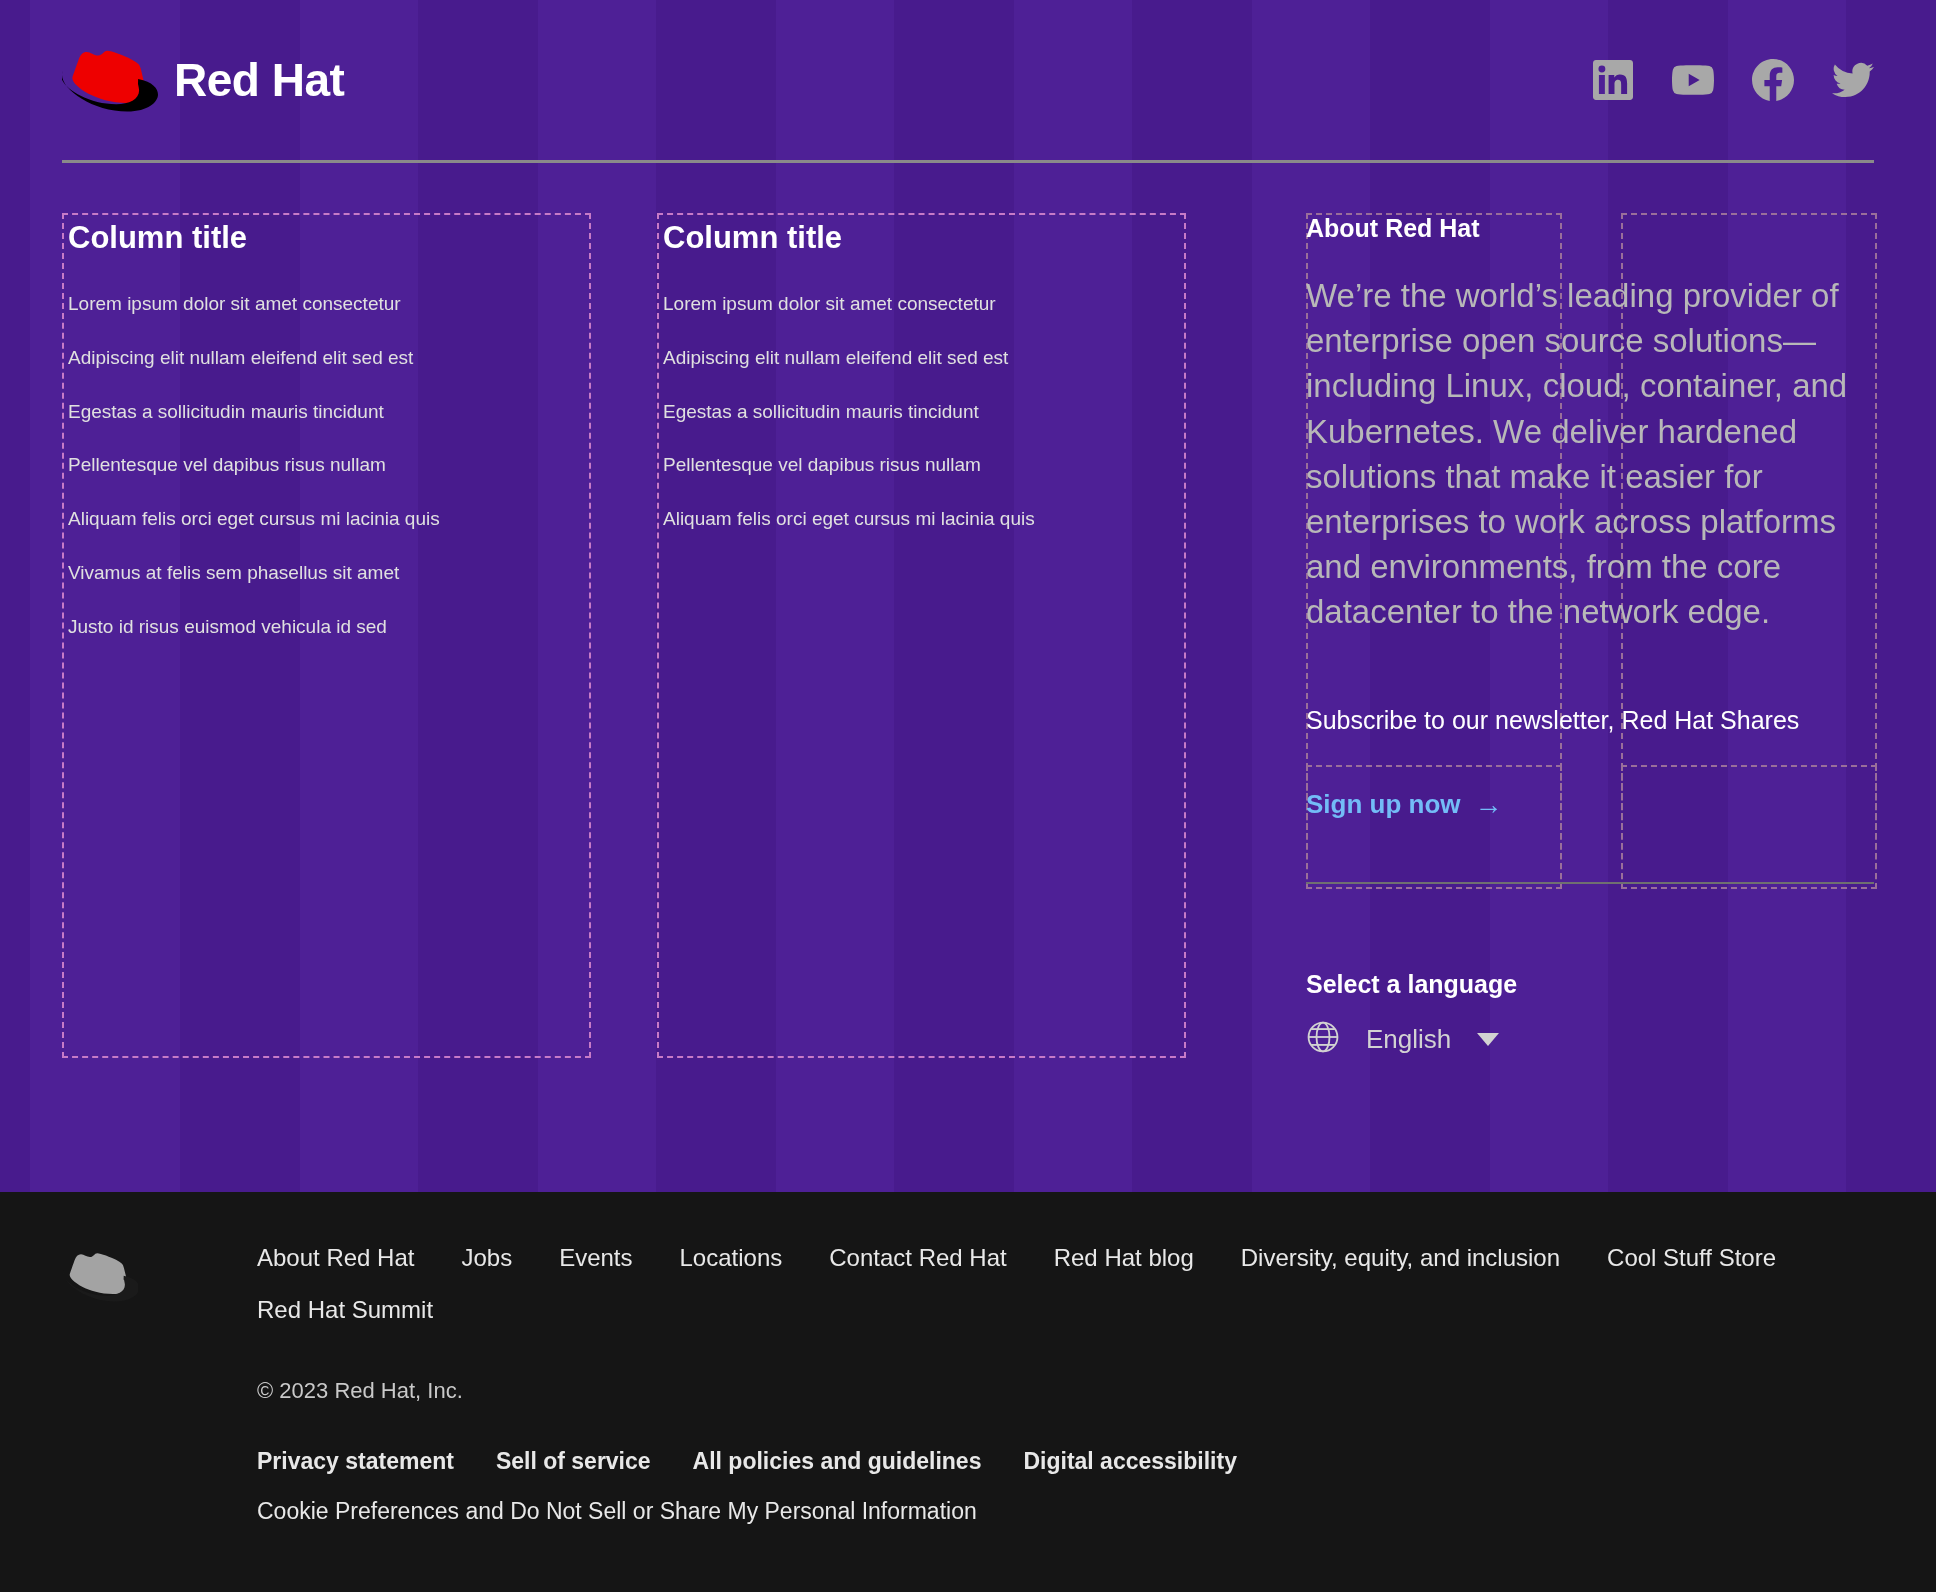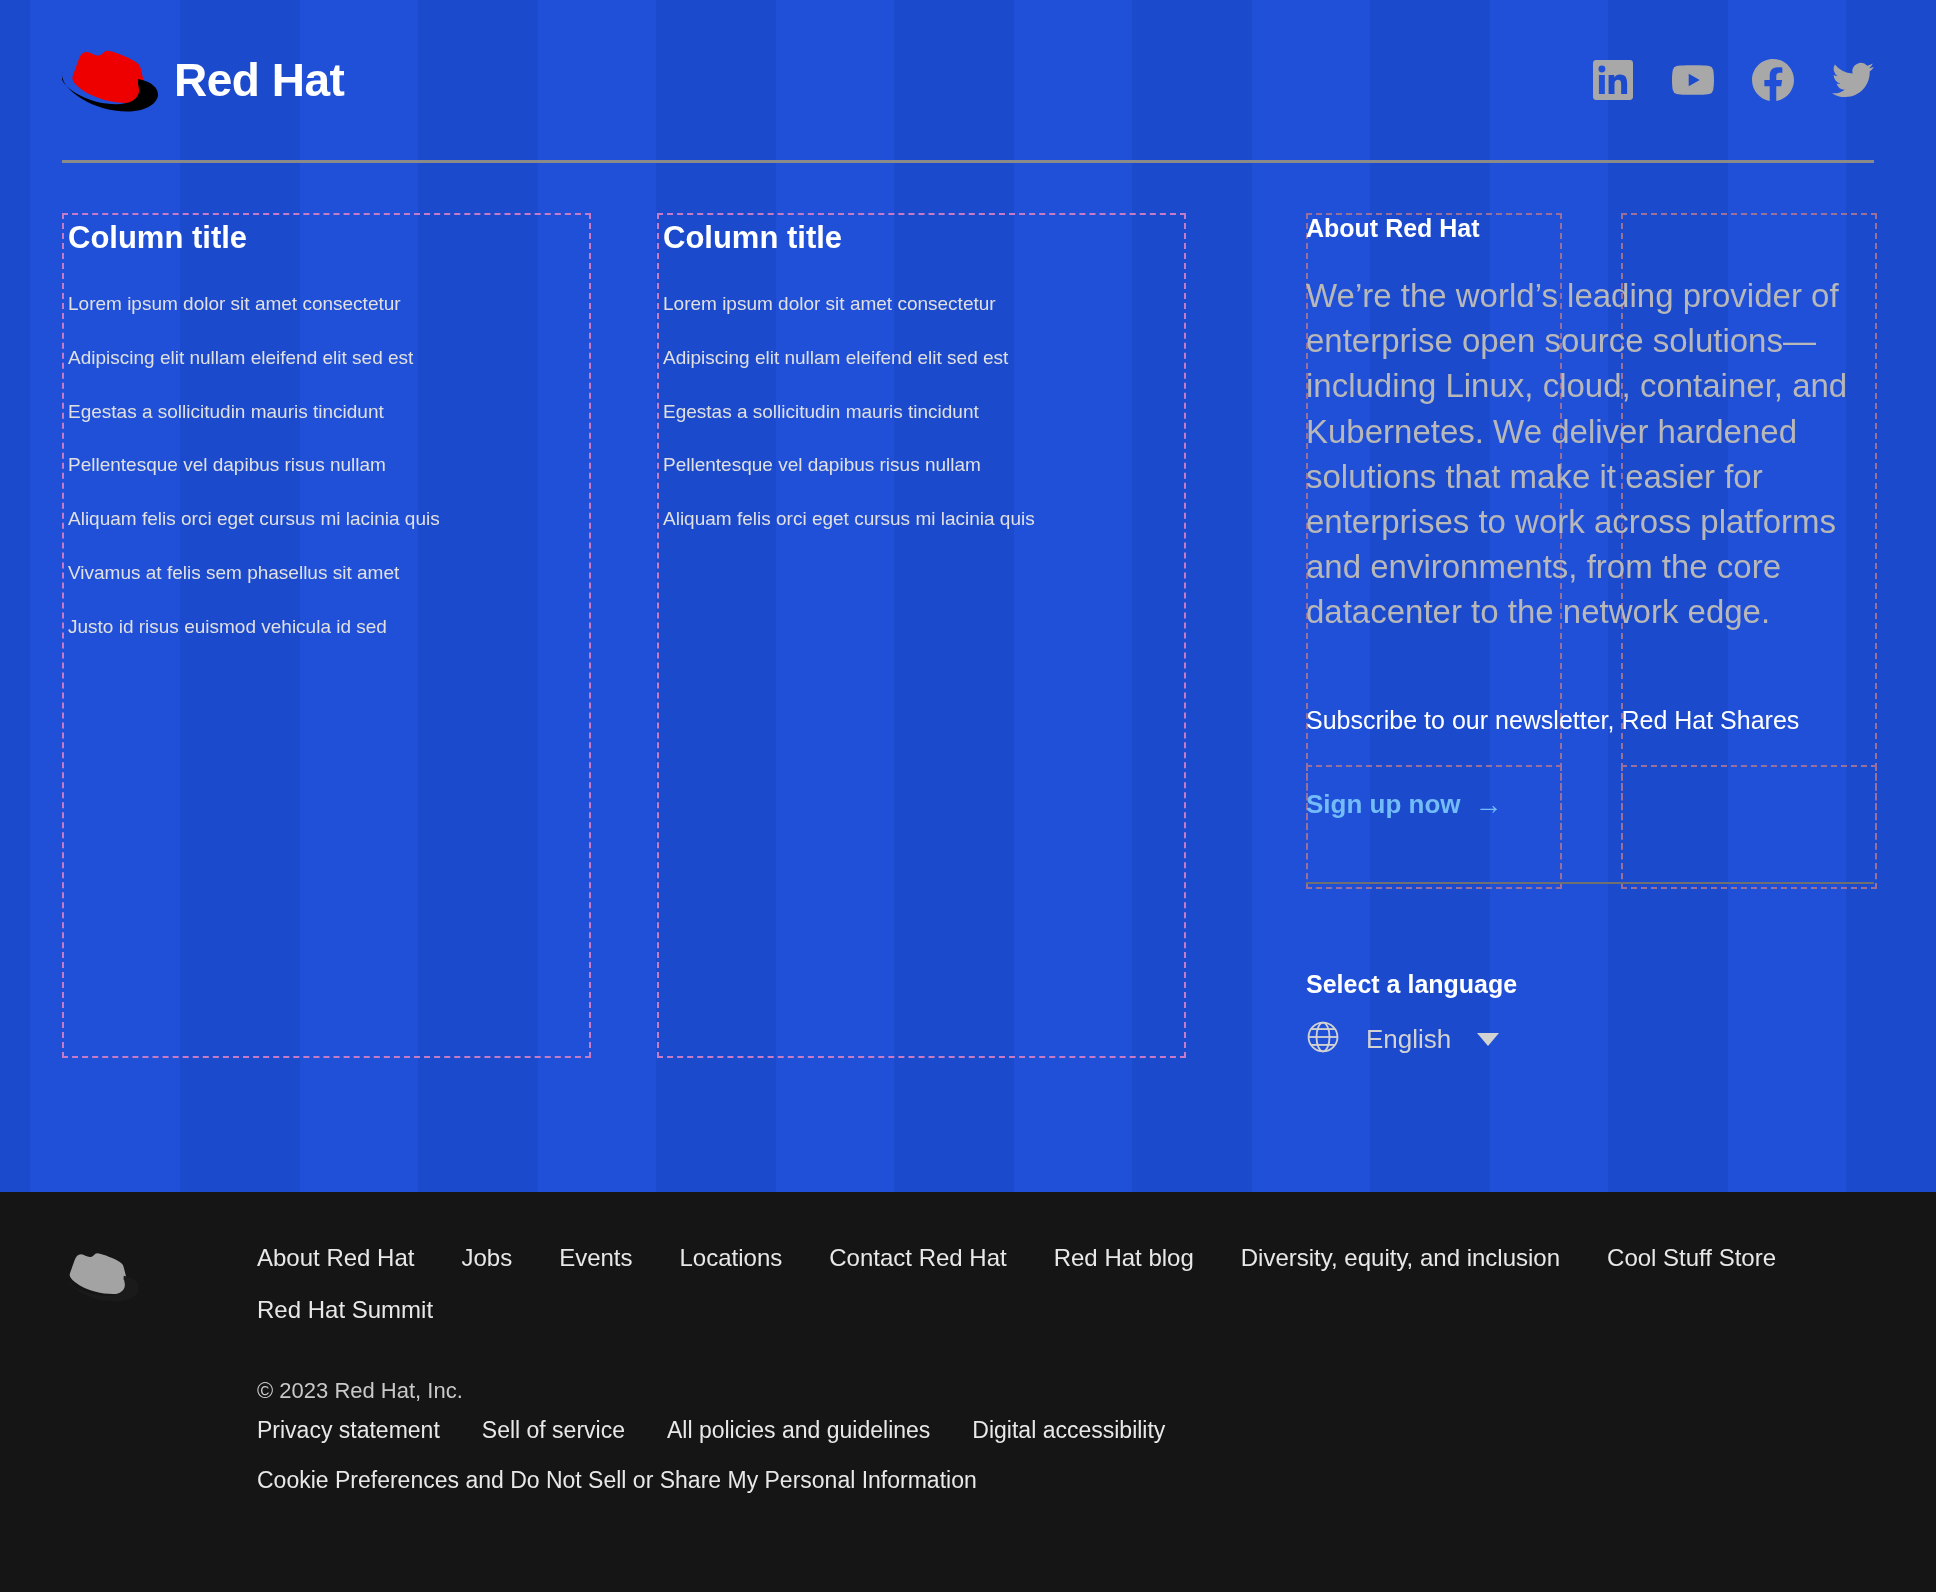--- a/index.html
+++ b/index.html
@@ -10,21 +10,21 @@
     background: #151515;
     font-family: "Liberation Sans", sans-serif;
     overflow: hidden;
   }
 
   
   .footer-upper {
     position: relative;
     width: 1936px;
     height: 1192px;
-    background: #1d4ed8;
+    background: #4c1d95;
     overflow: hidden;
   }
 
   
   .grid-stripes {
     position: absolute;
     inset: 0;
     pointer-events: none;
     background-image: repeating-linear-gradient(
       to right,
@@ -262,22 +262,23 @@
     font-size: 22px;
     margin-top: 48px;
     line-height: 1.4;
   }
 
   .legal-nav {
     display: flex;
     flex-wrap: wrap;
     column-gap: 42px;
     row-gap: 14px;
-    margin-top: 7px;
+    margin-top: 38px;
     max-width: 1300px;
+    font-weight: bold;
   }
   .legal-nav a {
     color: #e8e8e8;
     font-size: 23px;
     text-decoration: none;
     line-height: 1.45;
     cursor: pointer;
     white-space: nowrap;
   }
   .legal-full { margin-top: 20px; }

